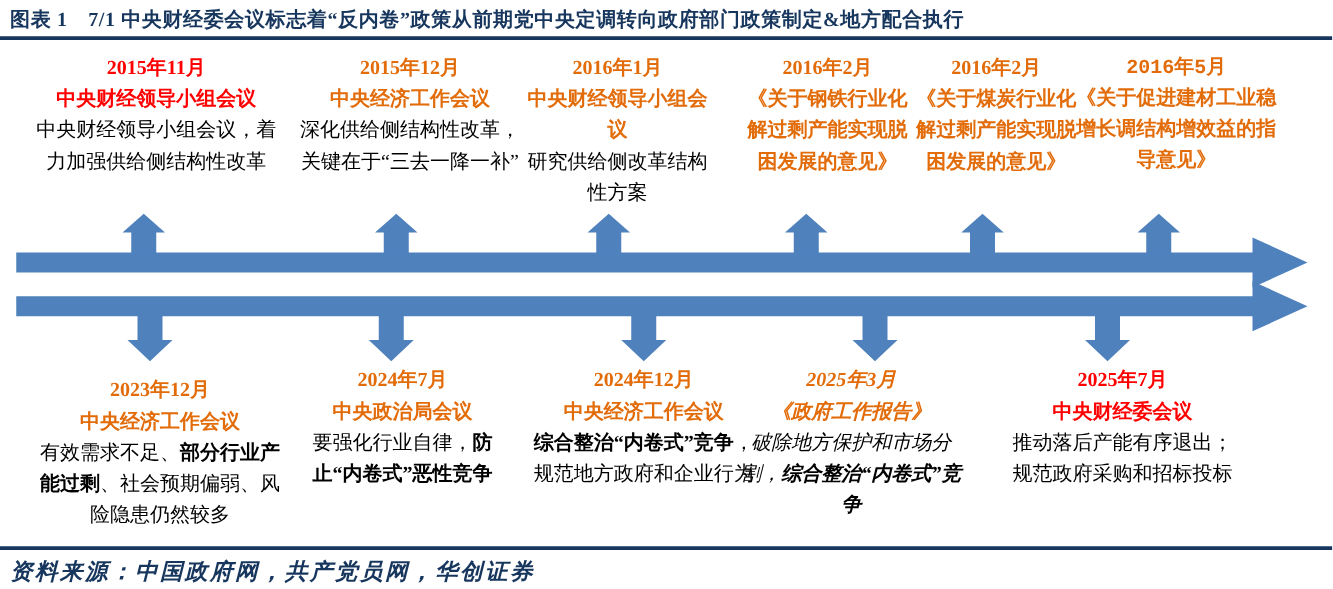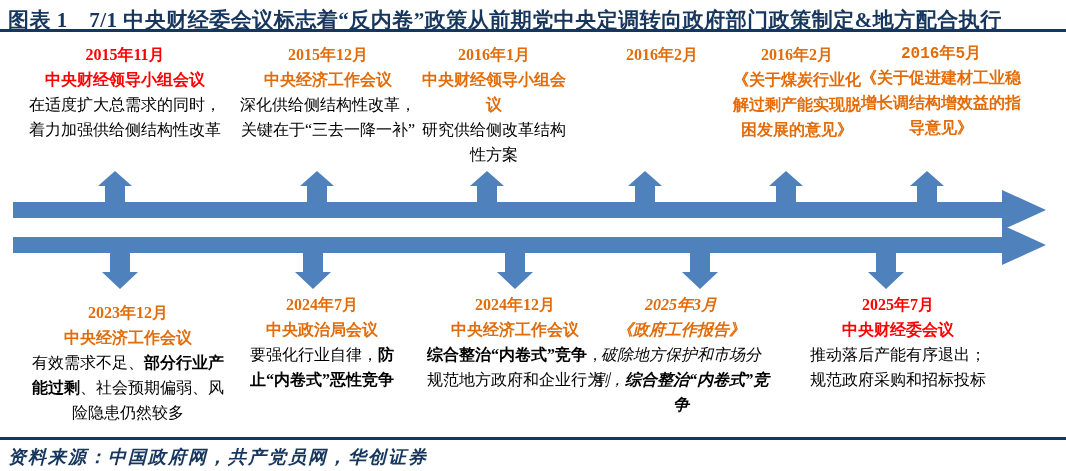--- a/index.html
+++ b/index.html
@@ -14,21 +14,21 @@
   .page{
     position:relative;
     width:1066px;height:471px;
     background:#ffffff;
     overflow:hidden;
     font-family:"Liberation Serif", serif;
   }
   .fig-title{
     position:absolute;left:8px;top:6px;width:1050px;
     color:var(--navy);
-    font-size:21px;font-weight:bold;
+    font-size:16px;font-weight:bold;
     letter-spacing:0.5px;
     white-space:nowrap;
   }
   .title-rule{
     position:absolute;left:0;top:29px;width:1066px;height:3px;
     background:var(--navy);
   }
   .footer-rule{
     position:absolute;left:0;top:437px;width:1066px;height:3px;
     background:var(--navy);
@@ -80,37 +80,38 @@
     <path d="M110,252 V272 H102 L120,289 L138,272 H130 V252 Z"></path>
     <path d="M303,252 V272 H295 L313,289 L331,272 H323 V252 Z"></path>
     <path d="M505,252 V272 H497 L515,289 L533,272 H525 V252 Z"></path>
     <path d="M690,252 V272 H682 L700,289 L718,272 H710 V252 Z"></path>
     <path d="M876,252 V272 H868 L886,289 L904,272 H896 V252 Z"></path>
   </svg>
 
   <div class="event" style="left:22px;top:42px;width:206px;" data-accent="red">
     <div class="edate">2015年11月</div>
     <div class="etitle">中央财经领导小组会议</div>
-    <div class="ebody"><span>在适度扩大总需求的同时，着力加强供给侧结构性改革</span><b></b><span></span></div>
+    <div class="ebody"><span>中央财经领导小组会议，着力加强供给侧结构性改革</span><b></b><span></span></div>
   </div>
 
   <div class="event" style="left:237px;top:42px;width:182px;" data-accent="orange">
     <div class="edate">2015年12月</div>
     <div class="etitle">中央经济工作会议</div>
     <div class="ebody"><span>深化供给侧结构性改革，关键在于“三去一降一补”</span><b></b><span></span></div>
   </div>
 
   <div class="event" style="left:415px;top:42px;width:158px;" data-accent="orange">
     <div class="edate">2016年1月</div>
     <div class="etitle">中央财经领导小组会议</div>
     <div class="ebody"><span>研究供给侧改革结构性方案</span><b></b><span></span></div>
   </div>
 
   <div class="event" style="left:592px;top:42px;width:140px;" data-accent="orange">
     <div class="edate">2016年2月</div>
+    <div class="etitle">《关于钢铁行业化解过剩产能实现脱困发展的意见》</div>
     <div class="ebody"><span></span><b></b><span></span></div>
   </div>
 
   <div class="event" style="left:727px;top:42px;width:140px;" data-accent="orange">
     <div class="edate">2016年2月</div>
     <div class="etitle">《关于煤炭行业化解过剩产能实现脱困发展的意见》</div>
     <div class="ebody"><span></span><b></b><span></span></div>
   </div>
 
   <div class="event" style="left:860px;top:42px;width:162px;font-family:Liberation Mono, monospace;" data-accent="orange">

